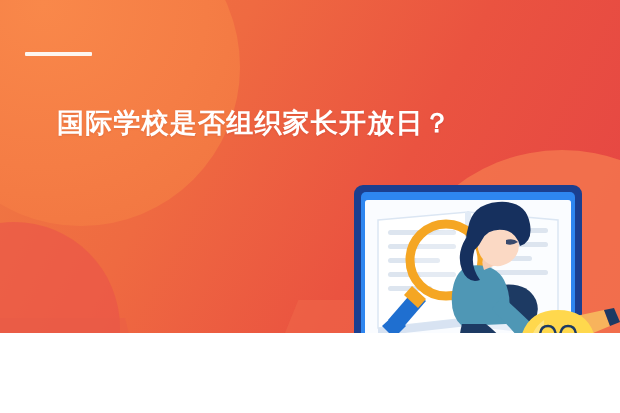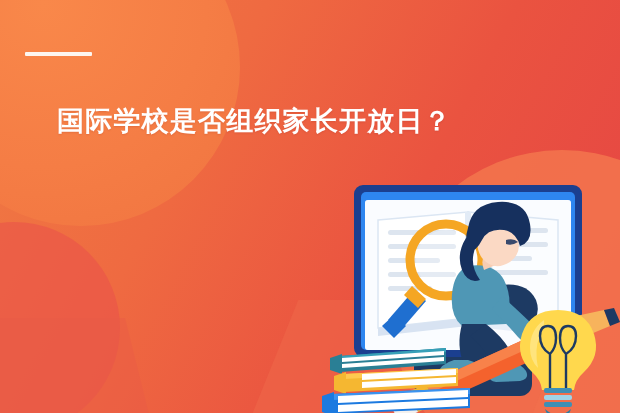--- a/index.html
+++ b/index.html
@@ -8,24 +8,23 @@
     padding: 0;
     background: #ffffff;
   }
   body {
     font-family: "Liberation Sans", "DejaVu Sans", sans-serif;
   }
 
   .banner {
     position: relative;
     width: 620px;
-    height: 413px;
+    height: 333px;
     overflow: hidden;
     background: #14532d;
-    font-family: Liberation Mono, monospace;
   }
 
   
   .bg-base {
     position: absolute;
     inset: 0;
     background: linear-gradient(118deg, #f07b43 0%, #ef6a41 32%, #ea5340 62%, #e54444 100%);
   }
   .bg-circle-top {
     position: absolute;

